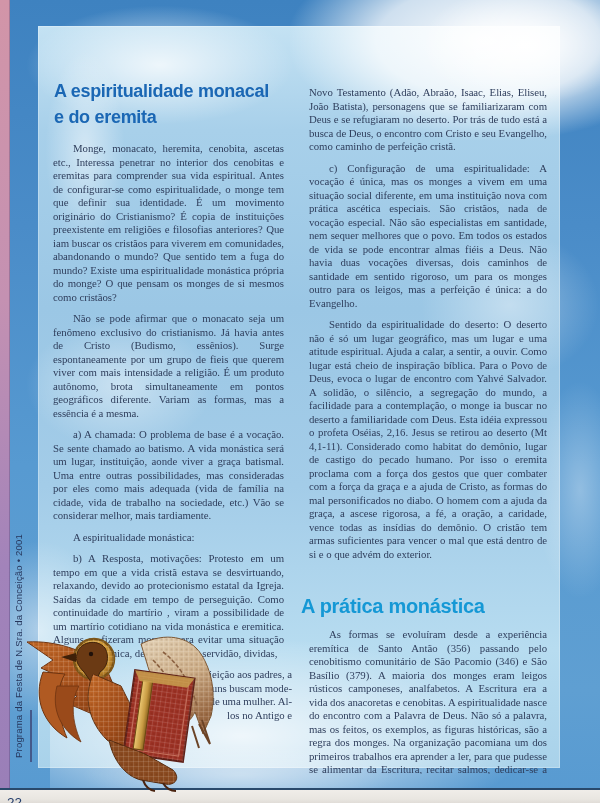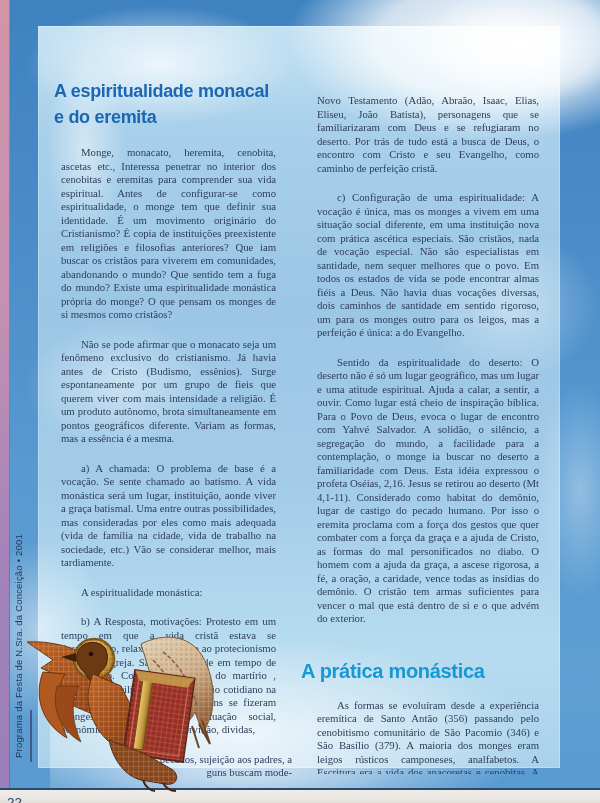--- a/index.html
+++ b/index.html
@@ -26,21 +26,21 @@
     position:absolute;left:0;top:0;width:9px;height:788px;
     background:linear-gradient(180deg,#d295a8 0%,#c491b2 38%,#a283ba 72%,#9a7fb8 100%);
     border-right:1px solid rgba(40,40,90,0.25);
   }
   .bottom-strip{
     position:absolute;left:0;top:788px;width:600px;height:15px;
     background:linear-gradient(180deg,#f0ede9 0%,#e9e6e1 60%,#dcd8d3 100%);
     border-top:2px solid #29496b;
   }
   .col{position:absolute;color:var(--body_text);}
-  .col p{margin:16px;font-size:10.8px;line-height:13.5px;text-align:justify;letter-spacing:-0.05px;}
+  .col p{margin:8px;font-size:10.8px;line-height:13.5px;text-align:justify;letter-spacing:-0.05px;}
   .col p.indent{text-indent:20px;}
   .col-left{left:45px;top:70px;width:247px;height:700px;padding-top:8px;overflow:hidden;}
   .col-right{left:301px;top:70px;width:254px;height:696px;padding-top:8px;overflow:hidden;}
   h1{
     margin:0 0 12px 9px;font-family:"Liberation Sans",sans-serif;font-weight:700;
     font-size:18px;line-height:26px;color:var(--title_blue);letter-spacing:-0.3px;
   }
   h2{
     margin:33px 0 10px 0;font-family:"Liberation Sans",sans-serif;font-weight:700;
     font-size:20px;line-height:24px;color:var(--subtitle_blue);letter-spacing:-0.3px;

